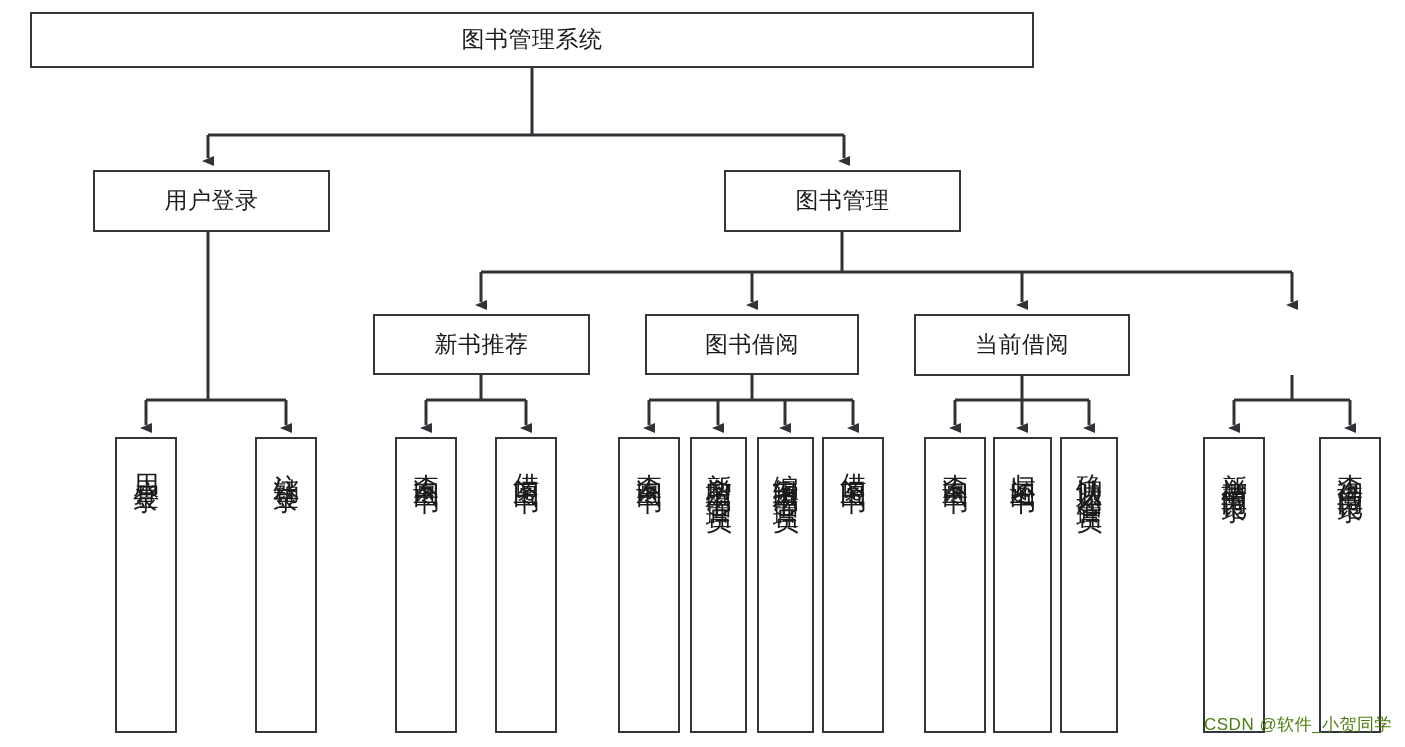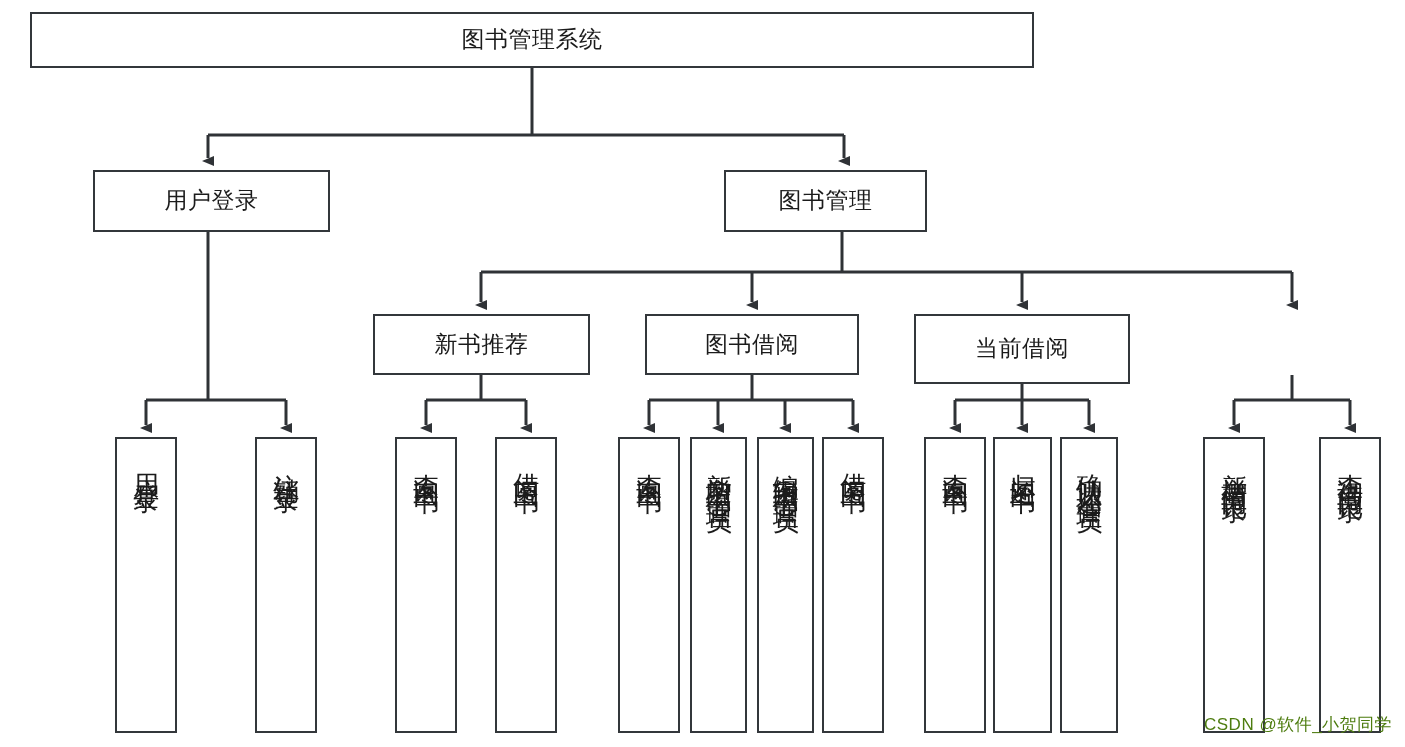--- a/index.html
+++ b/index.html
@@ -116,31 +116,31 @@
     </g>
   </svg>
 
   <div class="node h root" style="left:18px;top:12px;width:1004px;height:56px;">
     <span class="label">图书管理系统</span>
   </div>
 
   <div class="node h" style="left:81px;top:170px;width:237px;height:62px;">
     <span class="label">用户登录</span>
   </div>
-  <div class="node h" style="left:712px;top:170px;width:203px;height:62px;">
+  <div class="node h" style="left:712px;top:170px;width:237px;height:62px;">
     <span class="label">图书管理</span>
   </div>
 
   <div class="node h" style="left:361px;top:314px;width:217px;height:61px;">
     <span class="label">新书推荐</span>
   </div>
   <div class="node h" style="left:633px;top:314px;width:214px;height:61px;">
     <span class="label">图书借阅</span>
   </div>
-  <div class="node h" style="left:902px;top:314px;width:216px;height:70px;">
+  <div class="node h" style="left:902px;top:314px;width:216px;height:62px;">
     <span class="label">当前借阅</span>
   </div>
 
   <div class="node v" style="left:103px;top:437px;width:62px;height:296px;">
     <span class="label">用户登录</span>
   </div>
   <div class="node v" style="left:243px;top:437px;width:62px;height:296px;">
     <span class="label">注销登录</span>
   </div>
 

